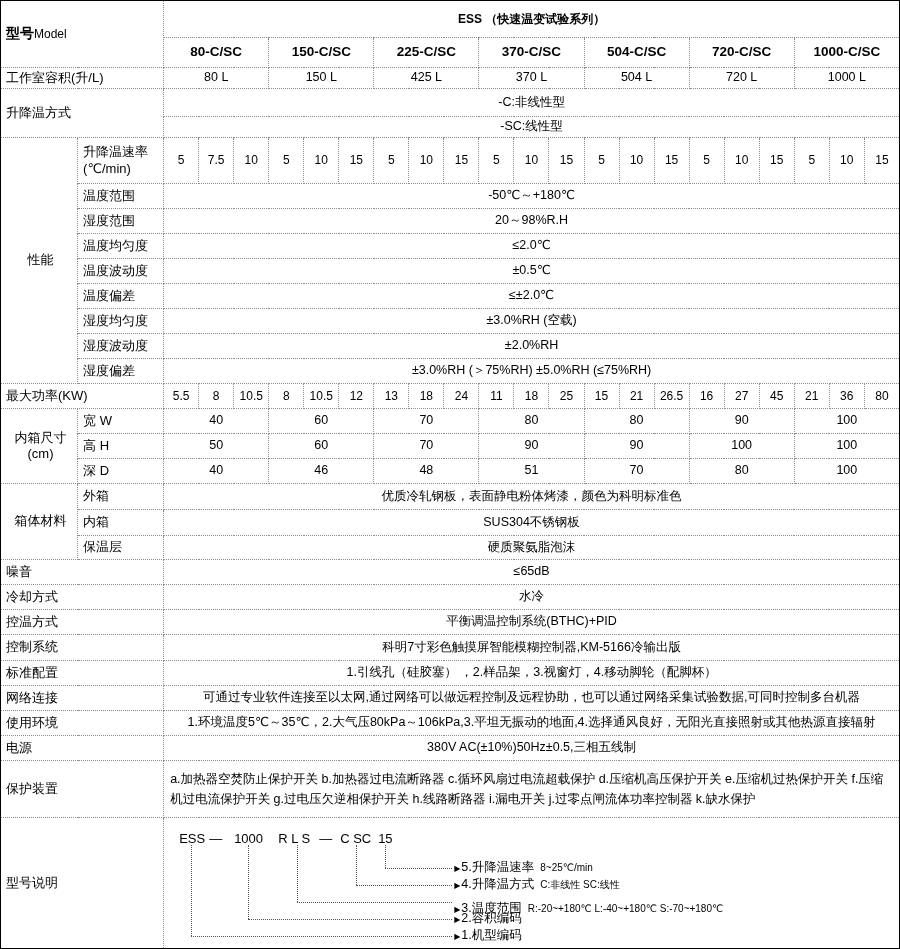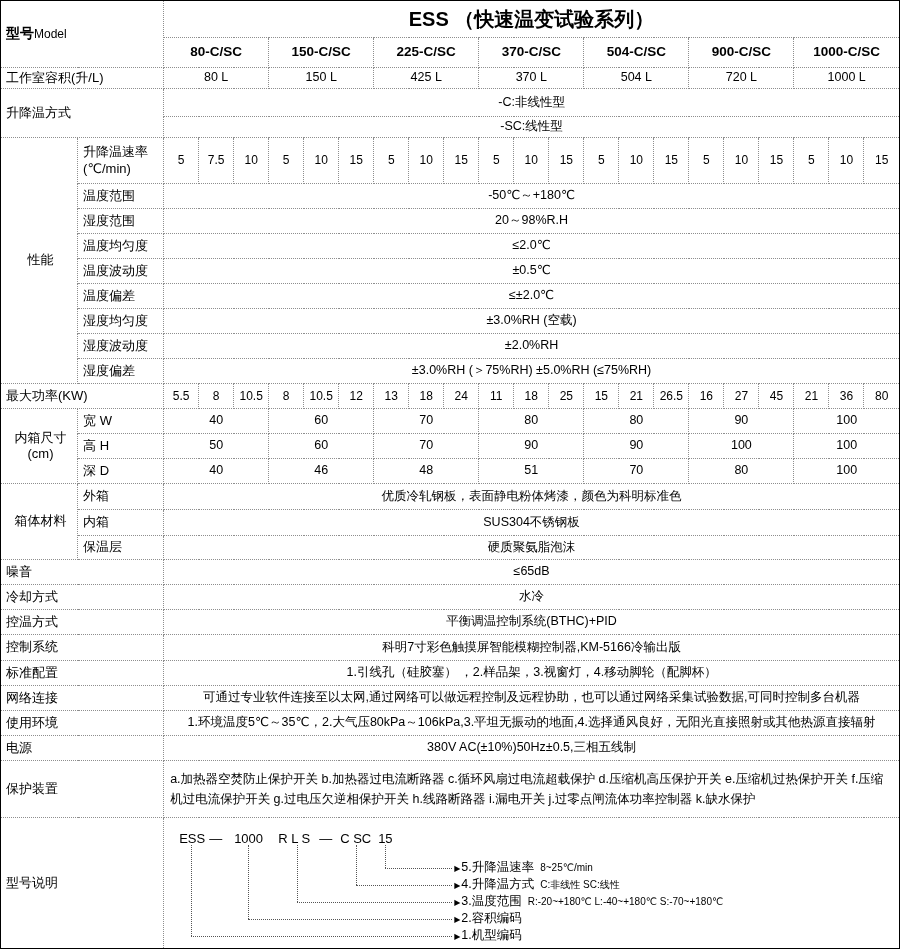--- a/index.html
+++ b/index.html
@@ -11,21 +11,21 @@
     color:#000;
   }
   td {
     border:1px dotted #8e8e8e;
     font-size:12.5px; text-align:center; vertical-align:middle;
     padding:0 2px; line-height:1.25; overflow:hidden;
   }
   .lbl  { text-align:left; padding-left:5px; font-size:13px; }
   .grp  { text-align:center; padding-left:5px; font-size:13px; }
   .sub  { text-align:left; padding-left:5px; font-size:13px; }
-  .title{ font-size:20px; font-weight:bold; }
+  .title{ font-size:12px; font-weight:bold; }
   .mh   { font-weight:bold; font-size:13.5px; }
   .cnb  { font-weight:bold; font-size:14px; }
   .en   { font-size:12px; font-weight:normal;text-align:right; }
   .num  { font-size:12px; padding:0 1px; }
   .nowrap { white-space:nowrap; }
   .wrapleft { text-align:left; padding:4px 6px; line-height:1.6; }
   
   .h37{height:37px}.h30{height:30px}.h21{height:21px}.h28{height:28px}
   .h46{height:46px}.h25{height:25px}.h26{height:26px}.h24{height:24px}
   .h57{height:57px}.h131{height:131px}
@@ -74,21 +74,21 @@
         <tr class="h37">
   <td class="lbl" rowspan="2" colspan="2"><span class="cnb">型号</span><span class="en">Model</span></td>
   <td class="title" colspan="21">ESS （快速温变试验系列）</td>
 </tr>
 <tr class="h30">
   <td class="mh" colspan="3">80-C/SC</td>
   <td class="mh" colspan="3">150-C/SC</td>
   <td class="mh" colspan="3">225-C/SC</td>
   <td class="mh" colspan="3">370-C/SC</td>
   <td class="mh" colspan="3">504-C/SC</td>
-  <td class="mh" colspan="3">900-C/SC</td>
+  <td class="mh" colspan="3">720-C/SC</td>
   <td class="mh" colspan="3">1000-C/SC</td>
 </tr>
 
 <tr class="h21">
   <td class="lbl" colspan="2">工作室容积(升/L)</td>
   <td colspan="3">80 L</td>
   <td colspan="3">150 L</td>
   <td colspan="3">425 L</td>
   <td colspan="3">370 L</td>
   <td colspan="3">504 L</td>
@@ -295,21 +295,21 @@
       <div class="vline" style="left:221px; top:26px; height:23px;"></div>
 
       <div class="hline" style="left:221px; top:49px;  width:67px;"></div>
       <div class="hline" style="left:192px; top:66px;  width:96px;"></div>
       <div class="hline" style="left:133px; top:83px;  width:155px;"></div>
       <div class="hline" style="left:84px;  top:100px; width:204px;"></div>
       <div class="hline" style="left:27px;  top:117px; width:261px;"></div>
 
       <div class="code-item" style="top:41px"><span class="arrow">▶</span><span class="name">5.升降温速率</span><span class="detail">8~25℃/min</span></div>
       <div class="code-item" style="top:58px"><span class="arrow">▶</span><span class="name">4.升降温方式</span><span class="detail">C:非线性  SC:线性</span></div>
-      <div class="code-item" style="top:75px"><span class="arrow">▶</span><span class="name">3.温度范围</span><span class="detail">R:-20~+180℃  L:-40~+180℃ S:-70~+180℃</span></div>
+      <div class="code-item" style="top:82px"><span class="arrow">▶</span><span class="name">3.温度范围</span><span class="detail">R:-20~+180℃  L:-40~+180℃ S:-70~+180℃</span></div>
       <div class="code-item" style="top:92px"><span class="arrow">▶</span><span class="name">2.容积编码</span><span class="detail"></span></div>
       <div class="code-item" style="top:109px"><span class="arrow">▶</span><span class="name">1.机型编码</span><span class="detail"></span></div>
     </div>
   </td>
 </tr>
 
 </tbody>
     </table>
 </div>
 

